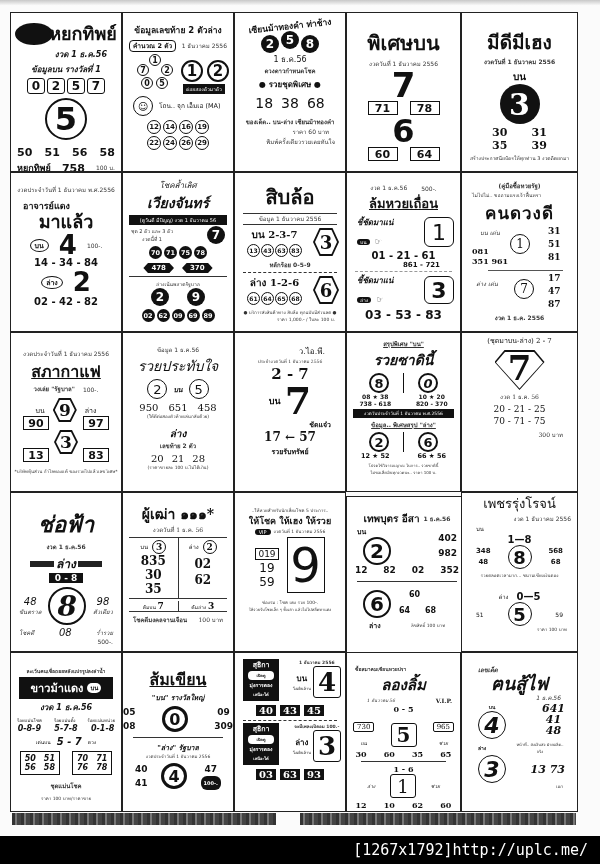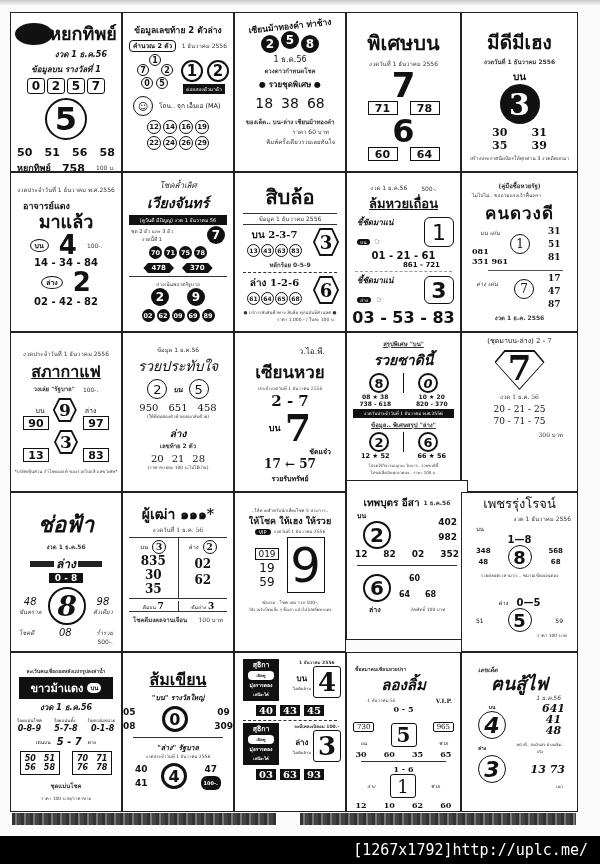--- a/index.html
+++ b/index.html
@@ -248,21 +248,21 @@
     <div style="font-size:10px;font-weight:bold;margin-top:2px">01 - 21 - 61</div>
     <div style="font-size:7px;font-weight:bold;text-align:right;padding-right:20px">861 - 721</div>
     <div style="border-top:1px dashed #999;margin:2px 8px"></div>
     <div class="row" style="justify-content:space-between;padding:0 6px 0 10px">
       <div style="text-align:left">
         <div style="font-size:8px;font-weight:bold;font-style:italic">ชี้ชัดมาแน่</div>
         <span style="background:#111;color:#fff;border-radius:6px;padding:0 3px;font-size:5px">ล่าง</span> <span style="font-size:8px">☞</span>
       </div>
       <span class="box" style="width:30px;height:28px;border-radius:6px;font-size:22px">3</span>
     </div>
-    <div style="font-size:16px;font-weight:bold;margin-top:2px">03 - 53 - 83</div>
+    <div style="font-size:12px;font-weight:bold;margin-top:2px">03 - 53 - 83</div>
   </div>
 
   <div class="cell" style="left:461px;top:172px;width:117px;height:160px">
     <div class="tiny" style="margin-top:8px;font-weight:bold">(คู่มือซื้อหวยรัฐ)</div>
     <div class="tiny" style="font-size:5px;text-align:left;padding-left:10px">ไม่ไปไม่.. ขอถามแรงเจ้าฟื้นหรา</div>
     <div style="font-size:17px;font-weight:bold;letter-spacing:1px">คนดวงดี</div>
     <div style="position:relative;height:42px;font-family:'DejaVu Serif',serif">
       <span class="abs tiny" style="left:18px;top:2px;font-style:italic">บน เด่น</span>
       <span class="abs circle" style="left:48px;top:8px;width:20px;height:20px;font-size:12px;border-width:1px;font-weight:normal">1</span>
       <span class="abs" style="left:10px;top:20px;font-size:8px;font-weight:bold">081</span>
@@ -331,21 +331,20 @@
     <div class="row" style="gap:8px;font-size:10px;font-family:'DejaVu Serif',serif;margin-top:2px">
       <span>20</span>
       <span>21</span>
       <span>28</span>
     </div>
     <div class="tiny" style="font-size:4.5px">(ราคาขายละ 100 บ.ไม่ได้เกิน)</div>
   </div>
 
   <div class="cell" style="left:234px;top:332px;width:112px;height:160px;font-family:'DejaVu Serif',serif">
     <div style="font-size:8px;text-align:right;padding-right:20px;margin-top:12px">ว.ไอ.พี.</div>
-    <div style="font-size:17px;font-weight:bold">เซียนหวย</div>
     <div class="tiny" style="font-size:4.5px">ประจำงวดวันที่ 1 ธันวาคม 2556</div>
     <div style="font-size:15px;font-weight:bold">2 - 7</div>
     <div class="row" style="gap:4px">
       <span style="font-size:9px;font-weight:bold">บน</span>
       <span style="font-size:38px;font-weight:bold;line-height:36px">7</span>
     </div>
     <div style="font-size:7px;font-weight:bold;text-align:right;padding-right:14px">ชัดแจ๋ว</div>
     <div style="font-size:12px;font-weight:bold">17 ← 57</div>
     <div style="font-size:7px;font-weight:bold;margin-top:2px">รวยรับทรัพย์</div>
   </div>
@@ -470,21 +469,21 @@
         <span class="box" style="font-size:9px;padding:0 2px;font-weight:normal">019</span>
         <div style="font-size:12px">19</div>
         <div style="font-size:12px">59</div>
       </div>
       <span class="box" style="width:38px;height:56px;font-size:48px;font-weight:normal;border-width:1px">9</span>
     </div>
     <div class="tiny" style="font-size:4.5px;margin-top:6px">ช่องรม : โชค เฮง รวย   100-.</div>
     <div class="tiny" style="font-size:4px">ให้รวยรับโชคเล็ก ๆ ทั้งเล่า แล้วไม่ไปหลีดหาแต่ง</div>
   </div>
 
-  <div class="cell" style="left:346px;top:480px;width:122px;height:160px">
+  <div class="cell" style="left:346px;top:496px;width:122px;height:160px">
     <div class="row" style="gap:4px;margin-top:14px">
       <span style="font-size:10px;font-weight:bold">เทพบุตร อีสา</span>
       <span class="tiny" style="font-weight:bold">1 ธ.ค.56</span>
     </div>
     <div class="row" style="justify-content:space-between;padding:0 10px 0 10px">
       <div style="text-align:left"><div style="font-size:7px;font-weight:bold">บน</div><span class="circle" style="width:28px;height:28px;font-size:20px;margin-left:6px">2</span></div>
       <div style="font-size:9px;font-weight:bold;line-height:15px">
           <div>402</div>
           <div>982</div>
         </div>
@@ -518,21 +517,21 @@
           <div>348</div>
           <div>48</div>
         </div>
       <span class="circle" style="width:24px;height:24px;font-size:18px;border-width:1.5px">8</span>
       <div style="font-size:7px;font-weight:bold;line-height:11px">
           <div>568</div>
           <div>68</div>
         </div>
     </div>
     <div class="tiny" style="font-size:4.5px;margin-top:3px">รวยตลอดเวลามาก... ชนามเขียงเงินตอง</div>
-    <div class="row" style="gap:8px;margin-top:18px">
+    <div class="row" style="gap:8px;margin-top:12px">
       <span style="font-size:6px">ล่าง</span>
       <span style="font-size:10px;font-weight:bold">0—5</span>
     </div>
     <div class="row" style="justify-content:space-between;padding:0 14px">
       <span style="font-size:6px">51</span>
       <span class="circle" style="width:24px;height:24px;font-size:18px;border-width:1.5px">5</span>
       <span style="font-size:6px">59</span>
     </div>
     <div class="tiny" style="text-align:right;padding-right:10px;font-size:4.5px">ราคา 100 บาท</div>
   </div>

